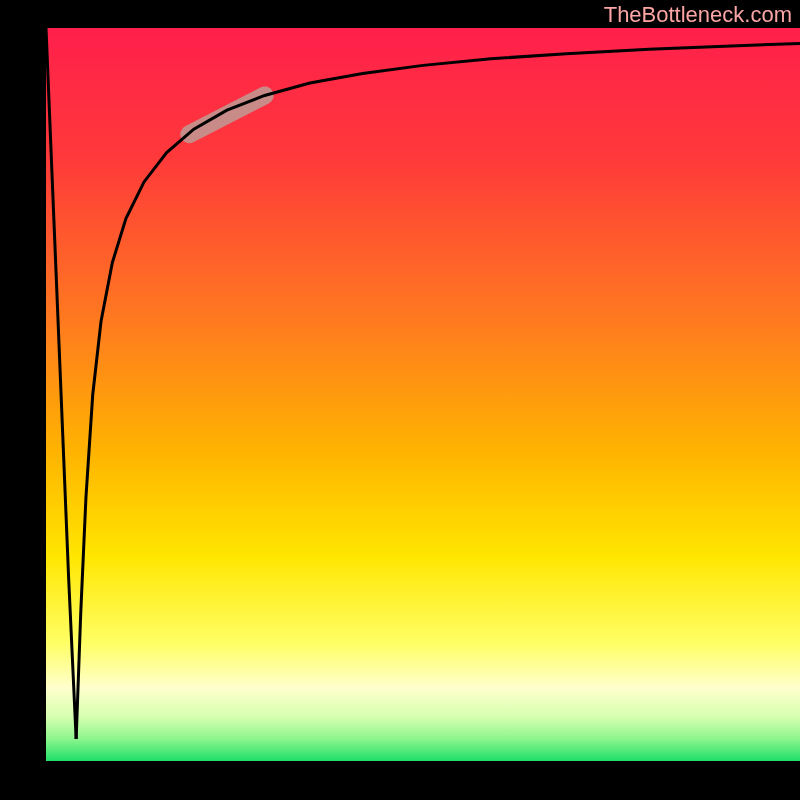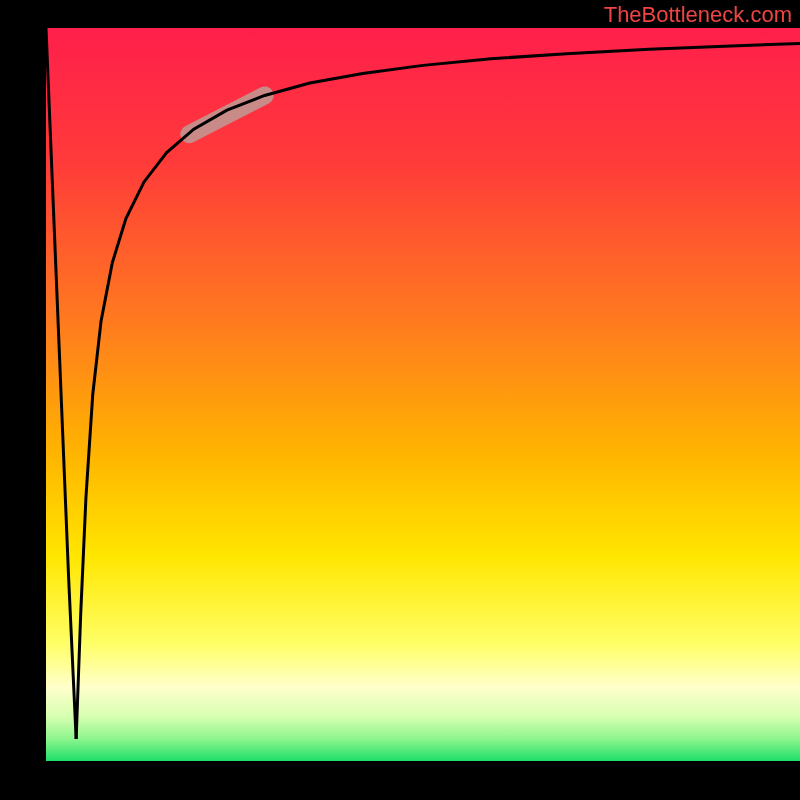--- a/index.html
+++ b/index.html
@@ -8,21 +8,21 @@
     height: 800px;
     background: #000;
     position: relative;
     font-family: Arial, Helvetica, sans-serif;
     overflow: hidden;
   }
   .attribution {
     position: absolute;
     top: 2px;
     right: 8px;
-    color: #ef4444;
+    color: #fca5a5;
     font-size: 22px;
     z-index: 10;
   }
   .chart-wrap {
     position: absolute;
     left: 0;
     top: 0;
     width: 800px;
     height: 800px;
   }

